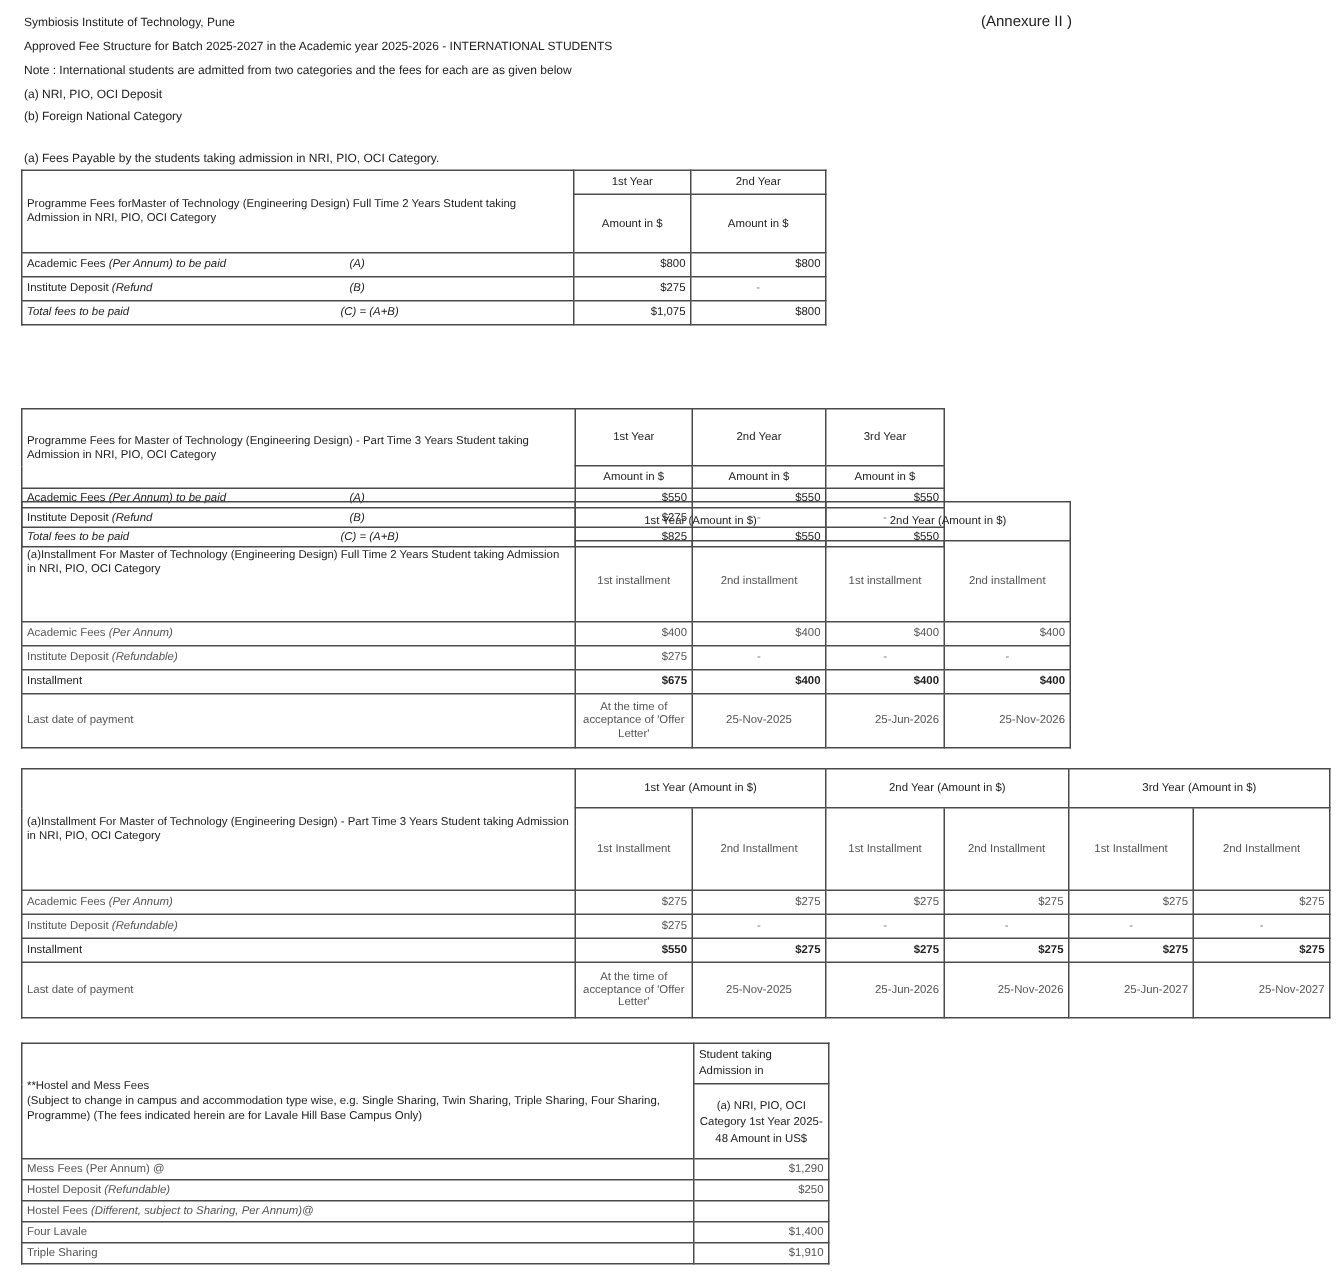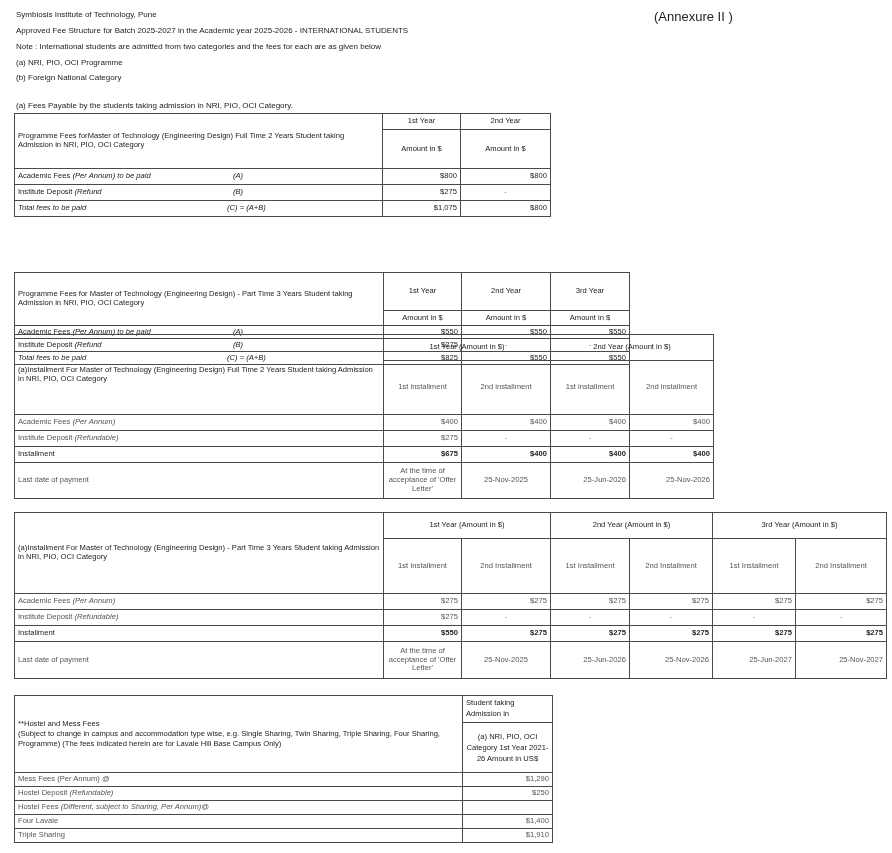--- a/index.html
+++ b/index.html
@@ -1,40 +1,40 @@
 <!DOCTYPE html>
 <html><head>
 <meta charset="utf-8">
 <style>
   html, body { margin:0; padding:0; background:#ffffff; }
   body { width:892px; height:853px; position:relative; overflow:hidden;
          font-family:"Liberation Sans", sans-serif; color:#1e1e1e; font-size:8px; }
   .line { position:absolute; left:16px; font-size:8px; white-space:nowrap; color:#222; }
-  .annex { position:absolute; left:654px; top:9px; font-size:13px; color:#222; }
+  .annex { position:absolute; left:654px; top:9px; font-size:10px; color:#222; }
   table { position:absolute; border-collapse:collapse; table-layout:fixed; font-size:7.6px; color:#222; }
   td { border:1px solid #4a4a4a; padding:0 3px; overflow:hidden; white-space:nowrap; line-height:1.15; }
   td.lbl { text-align:left; }
   td.ctr { text-align:center; }
   td.num { text-align:right; }
   td.wrap { white-space:normal; }
   .it { font-style:italic; }
   .b { font-weight:bold; }
   .light { color:#555; }
   .code { display:inline-block; position:absolute; }
   .rel { position:relative; }
   .dim { color:#777; }
 </style>
 </head>
 <body>
 
 <div class="line" style="top:10px">Symbiosis Institute of Technology, Pune</div>
 <div class="annex">(Annexure II )</div>
 <div class="line" style="top:26px">Approved Fee Structure for Batch 2025-2027 in the Academic year 2025-2026 - INTERNATIONAL STUDENTS</div>
 <div class="line" style="top:42px">Note : International students are admitted from two categories and the fees for each are as given below</div>
-<div class="line" style="top:58px">(a) NRI, PIO, OCI Programme</div>
+<div class="line" style="top:58px">(a) NRI, PIO, OCI Deposit</div>
 <div class="line" style="top:73px">(b) Foreign National Category</div>
 <div class="line" style="top:101px">(a) Fees Payable by the students taking admission in NRI, PIO, OCI Category.</div>
 
 <table style="left:14px; top:113px; width:536px;">
   <colgroup>
       <col style="width:368px">
       <col style="width:78px">
       <col style="width:90px">
     </colgroup>
   <tbody>
@@ -227,21 +227,21 @@
     </colgroup>
   <tbody>
       <tr style="height:27px">
     <td class="lbl wrap" rowspan="2" style="vertical-align:middle; line-height:1.35;">
       <div>**Hostel and Mess Fees</div>
       <div>(Subject to change in campus and accommodation type wise, e.g. Single Sharing, Twin Sharing, Triple Sharing, Four Sharing, Programme) (The fees indicated herein are for Lavale Hill Base Campus Only)</div>
     </td>
     <td class="lbl wrap" style="line-height:1.4;margin-left:48px;">Student taking Admission in</td>
   </tr>
   <tr style="height:50px">
-    <td class="ctr wrap" style="line-height:1.45;">(a) NRI, PIO, OCI Category 1st Year 2021-26 Amount in US$</td>
+    <td class="ctr wrap" style="line-height:1.45;">(a) NRI, PIO, OCI Category 1st Year 2025-48 Amount in US$</td>
   </tr>
   <tr style="height:14px">
     <td class="lbl light"><span>Mess Fees (Per Annum) @</span></td>
     <td class="num light">$1,290</td>
   </tr>
   <tr style="height:14px">
     <td class="lbl light"><span>Hostel Deposit </span><span class="it">(Refundable)</span></td>
     <td class="num light">$250</td>
   </tr>
   <tr style="height:14px">

